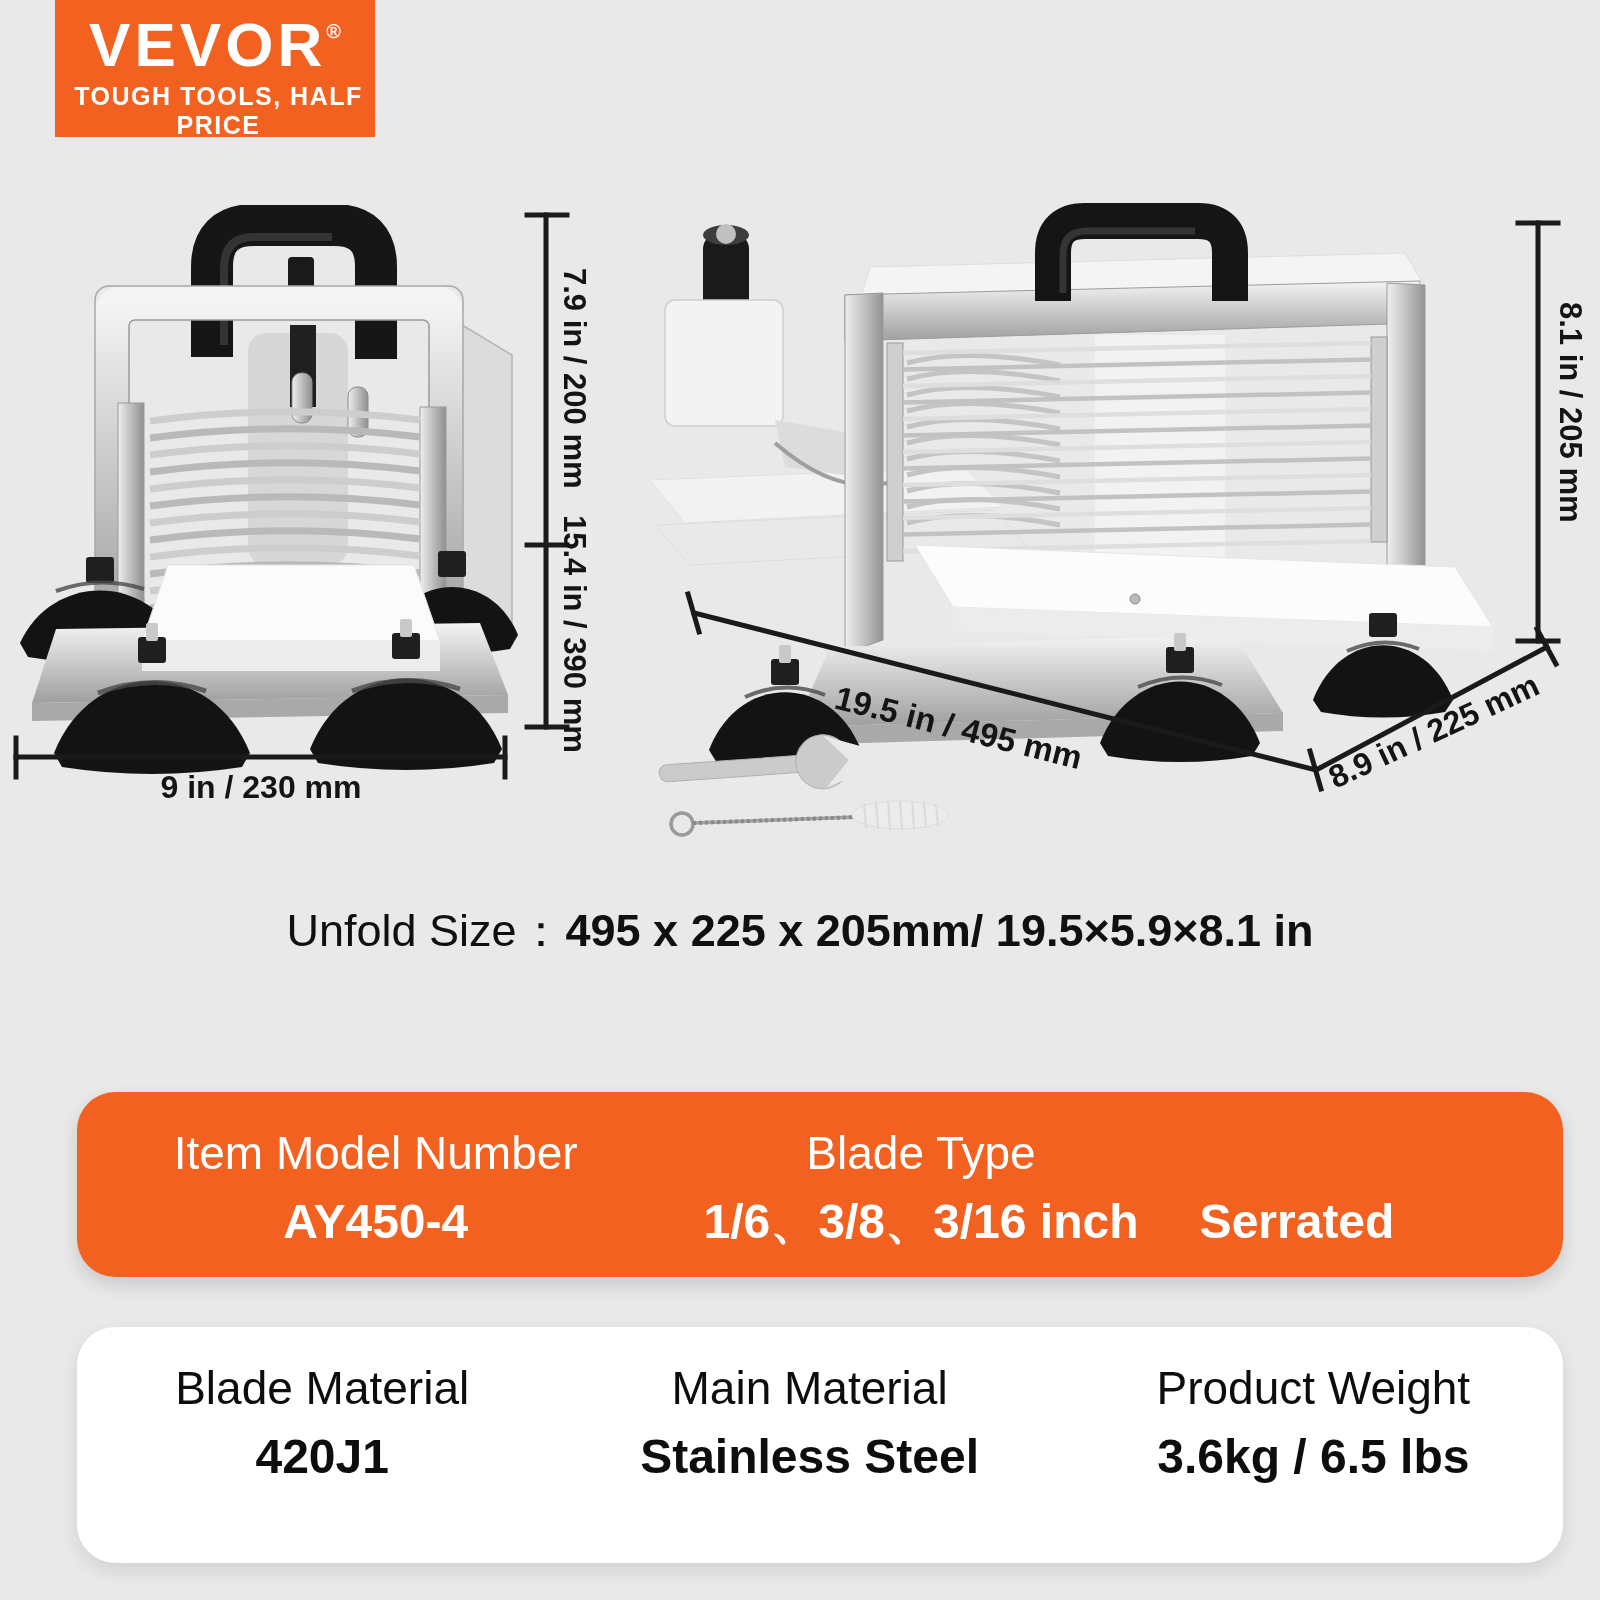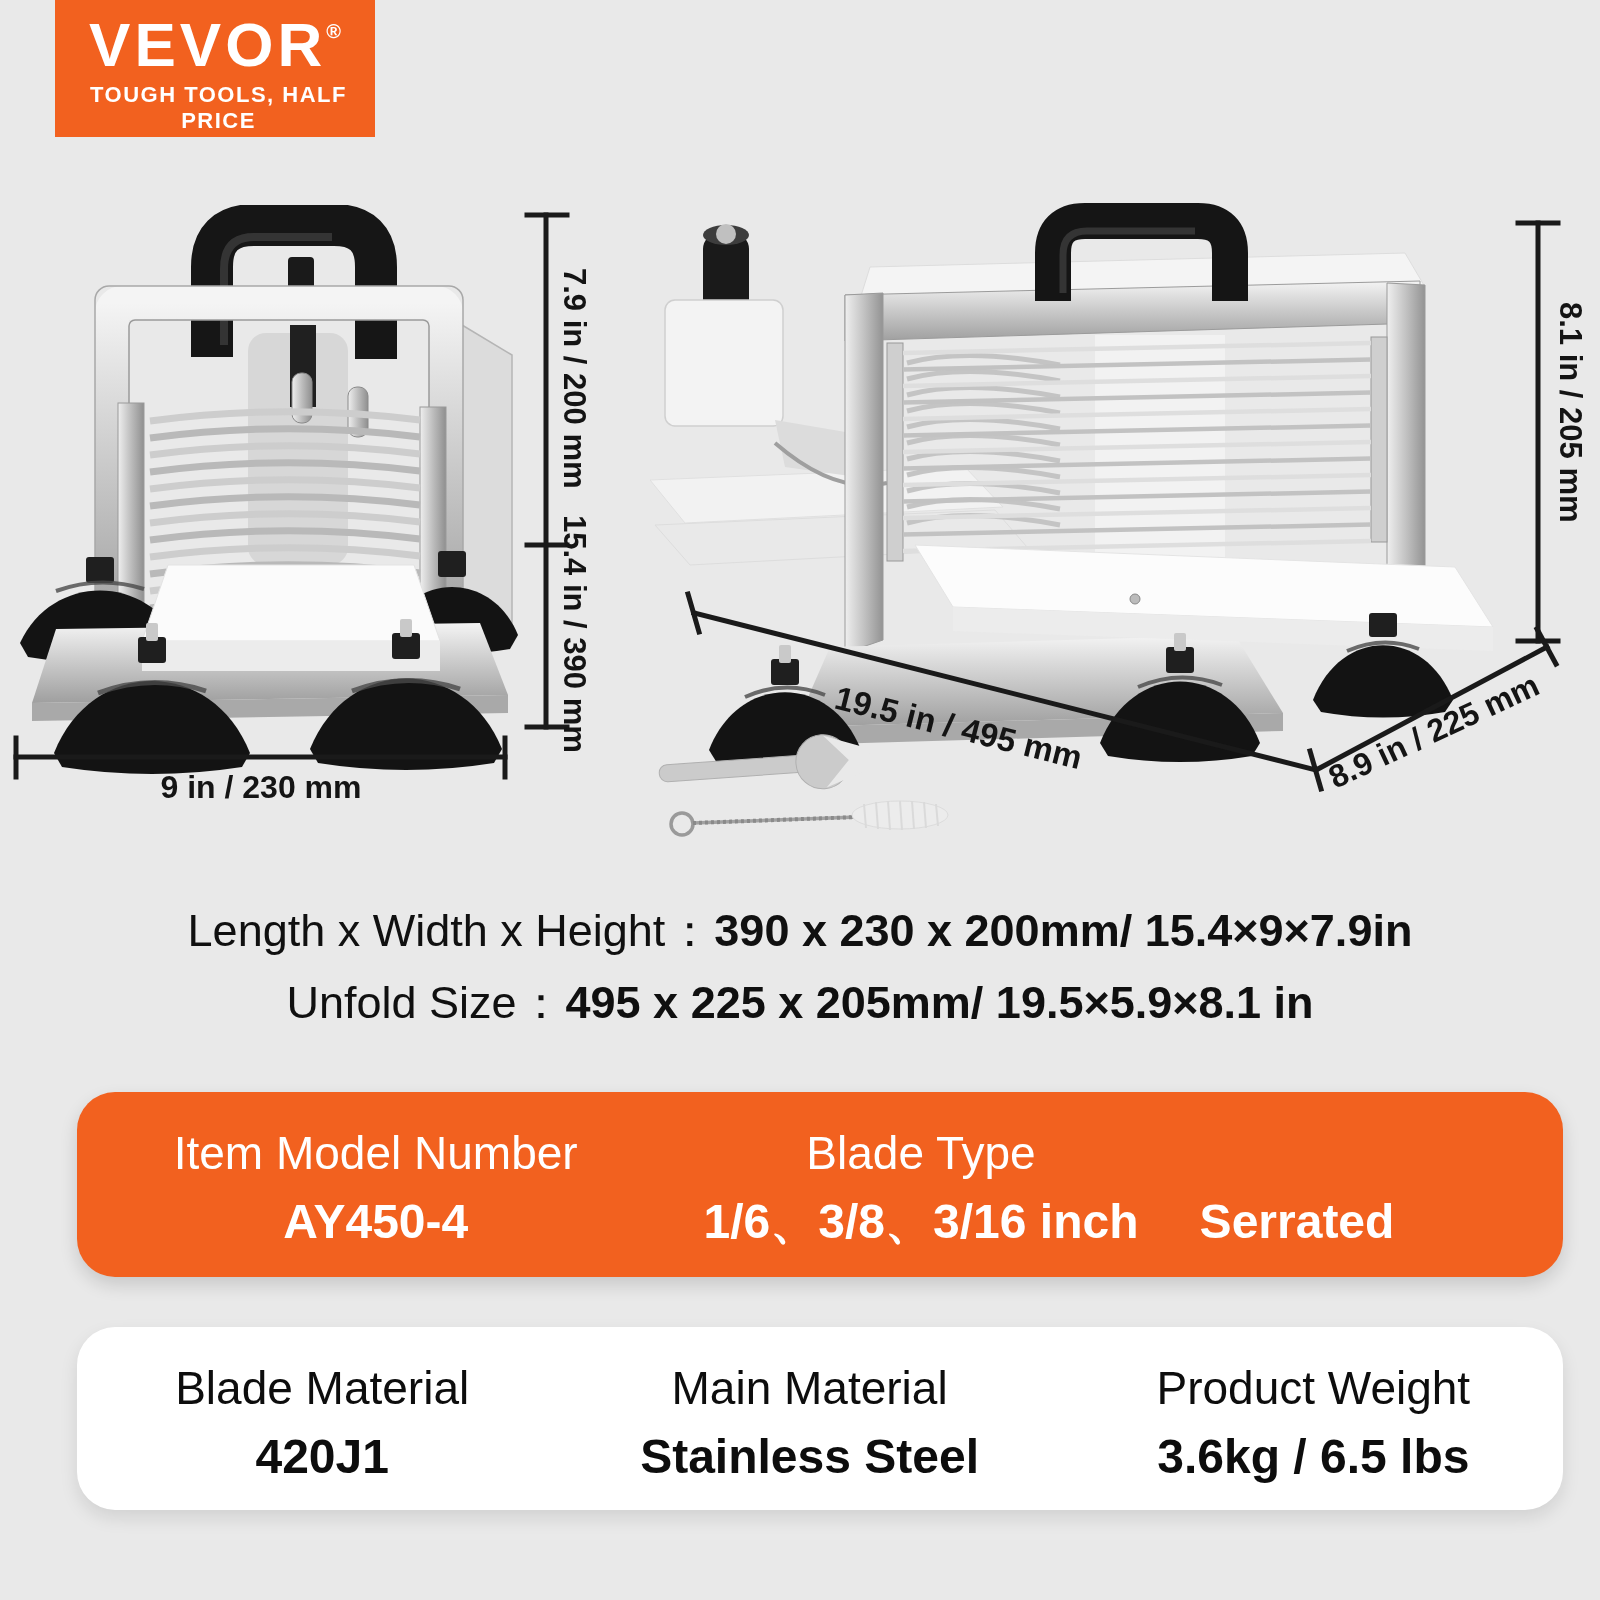--- a/index.html
+++ b/index.html
@@ -14,21 +14,21 @@
     position:absolute;left:55px;top:0;width:320px;height:137px;
     background:#F2611F;color:#fff;text-align:center;
   }
   .logo-text{
     position:absolute;left:0;right:0;top:14px;
     font-size:62px;font-weight:bold;letter-spacing:4px;line-height:1;
   }
   .logo-text sup{font-size:20px;font-weight:bold;vertical-align:28px;letter-spacing:0;}
   .logo-tagline{
     position:absolute;left:0;right:0;top:82px;
-    font-size:22px;font-weight:bold;letter-spacing:1.5px;padding-left:7px;
+    font-size:25px;font-weight:bold;letter-spacing:1.5px;padding-left:7px;
   }
   
   .art{position:absolute;}
   .dims-overlay{position:absolute;left:0;top:0;width:1600px;height:1600px;pointer-events:none;}
   .dims-overlay line{stroke:#1a1a1a;stroke-width:5;stroke-linecap:square;}
   .dim{
     position:absolute;font-weight:bold;font-size:31px;color:#141414;
     white-space:nowrap;line-height:1.2;
   }
   .vert{writing-mode:vertical-rl;}
@@ -43,21 +43,21 @@
   
   .bar{position:absolute;left:77px;width:1446px;border-radius:38px;padding-left:40px;}
   .bar .col{position:absolute;text-align:center;}
   .bar .lbl{position:absolute;left:0;right:0;top:36px;font-size:46px;font-weight:normal;line-height:1.1;}
   .bar .val{position:absolute;left:0;right:0;top:104px;font-size:48px;font-weight:bold;line-height:1.1;}
   .bar-primary{
     top:1092px;height:185px;background:#F2611F;color:#fff;
     box-shadow:0 8px 18px rgba(0,0,0,.14);
   }
   .bar-secondary{
-    top:1327px;height:183px;background:#fff;color:#0d0d0d;
+    top:1327px;height:236px;background:#fff;color:#0d0d0d;
     box-shadow:0 8px 18px rgba(0,0,0,.10);
   }
   .bar-primary .col1{left:0;width:40.2%;height:100%;}
   .bar-primary .col2{left:42%;width:29.6%;height:100%;}
   .bar-primary .col3{left:71%;width:22.2%;height:100%;}
   .bar-secondary .col1{left:0;width:33%;height:100%;}
   .bar-secondary .col2{left:35%;width:28.6%;height:100%;}
   .bar-secondary .col3{left:69%;width:28.4%;height:100%;}
 </style>
 </head>
@@ -292,21 +292,20 @@
   </svg>
 
   <div class="dim vert" style="left:556px;top:268px;">7.9 in / 200 mm</div>
   <div class="dim vert" style="left:556px;top:515px;">15.4 in / 390 mm</div>
   <div class="dim dim-width">9 in / 230 mm</div>
   <div class="dim vert" style="left:1552px;top:302px;">8.1 in / 205 mm</div>
   <div class="dim dim-length">19.5 in / 495 mm</div>
   <div class="dim dim-depth">8.9 in / 225 mm</div>
 
   <section class="summary">
-    <p><span>Length x Width x Height</span><span class="sep">：</span><b>390 x 230 x 200mm/ 15.4×9×7.9in</b></p>
     <p><span>Unfold Size</span><span class="sep">：</span><b>495 x 225 x 205mm/ 19.5×5.9×8.1 in</b></p>
   </section>
 
   <section class="bar bar-primary">
     <div class="col col1">
       <div class="lbl">Item Model Number</div>
       <div class="val">AY450-4</div>
     </div>
     <div class="col col2">
       <div class="lbl">Blade Type</div>

